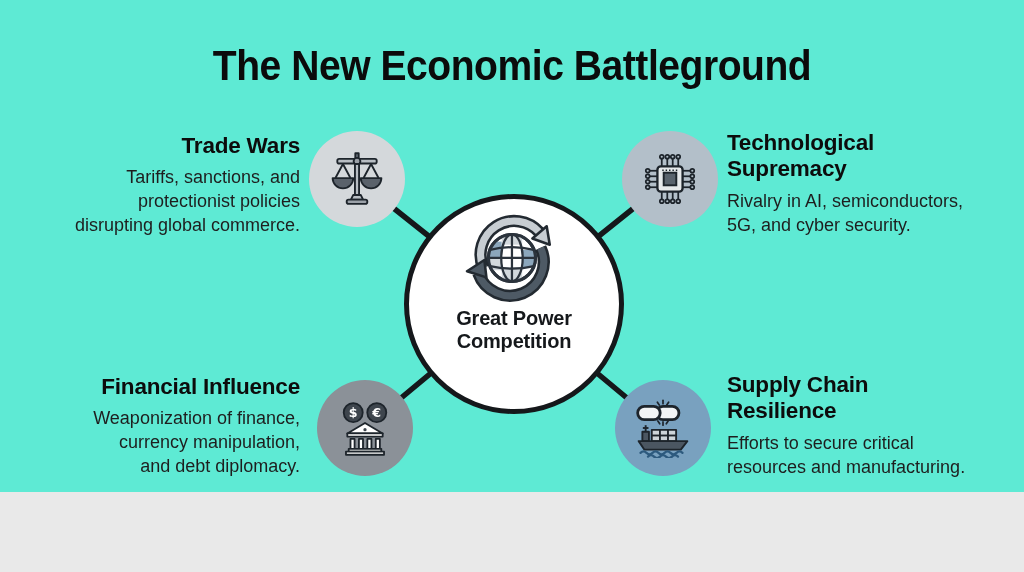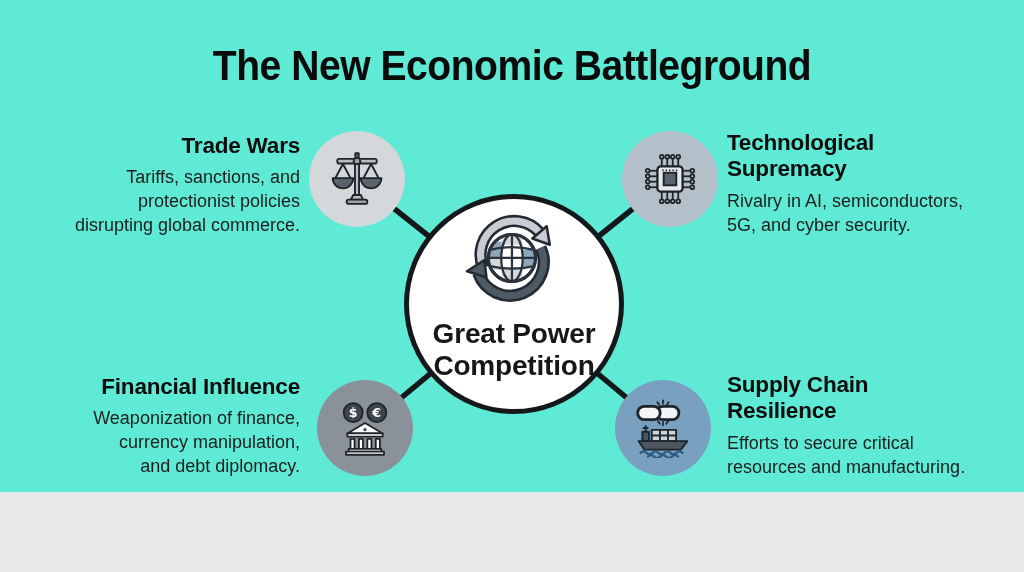--- a/index.html
+++ b/index.html
@@ -13,22 +13,22 @@
     transform:scaleX(.93);transform-origin:512px 0;white-space:nowrap;
   }
   .connectors{position:absolute;left:0;top:0;z-index:1;}
   .hub{
     position:absolute;left:404px;top:194px;width:220px;height:220px;
     box-sizing:border-box;border:5px solid #15181b;border-radius:50%;
     background:#ffffff;z-index:2;display:flex;flex-direction:column;
     align-items:center;padding-top:14px;
   }
   .hub-label{
-    font-size:28px;font-weight:700;line-height:1.16;text-align:center;
-    white-space:pre-line;color:#15181b;letter-spacing:-0.2px;margin-top:11px;
+    font-size:20px;font-weight:700;line-height:1.16;text-align:center;
+    white-space:pre-line;color:#15181b;letter-spacing:-0.2px;margin-top:0;
   }
   .node-circle{
     position:absolute;width:96px;height:96px;border-radius:50%;z-index:2;
     display:flex;align-items:center;justify-content:center;
   }
   .nc-trade{left:309px;top:131px;}
   .nc-tech{left:622px;top:131px;}
   .nc-finance{left:317px;top:380px;}
   .nc-supply{left:615px;top:380px;}
   .block{position:absolute;z-index:3;}

